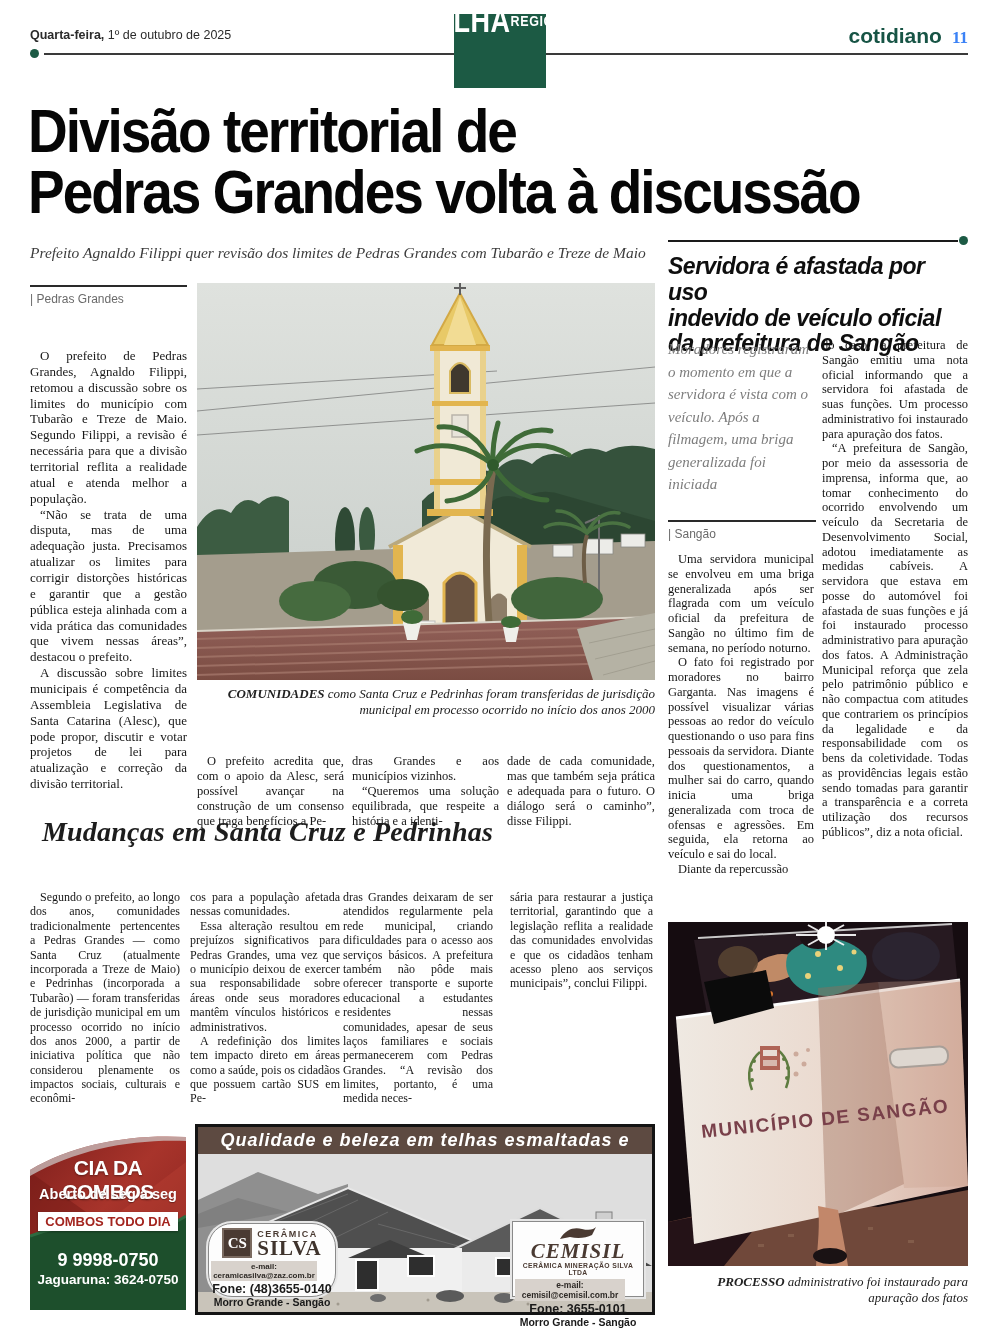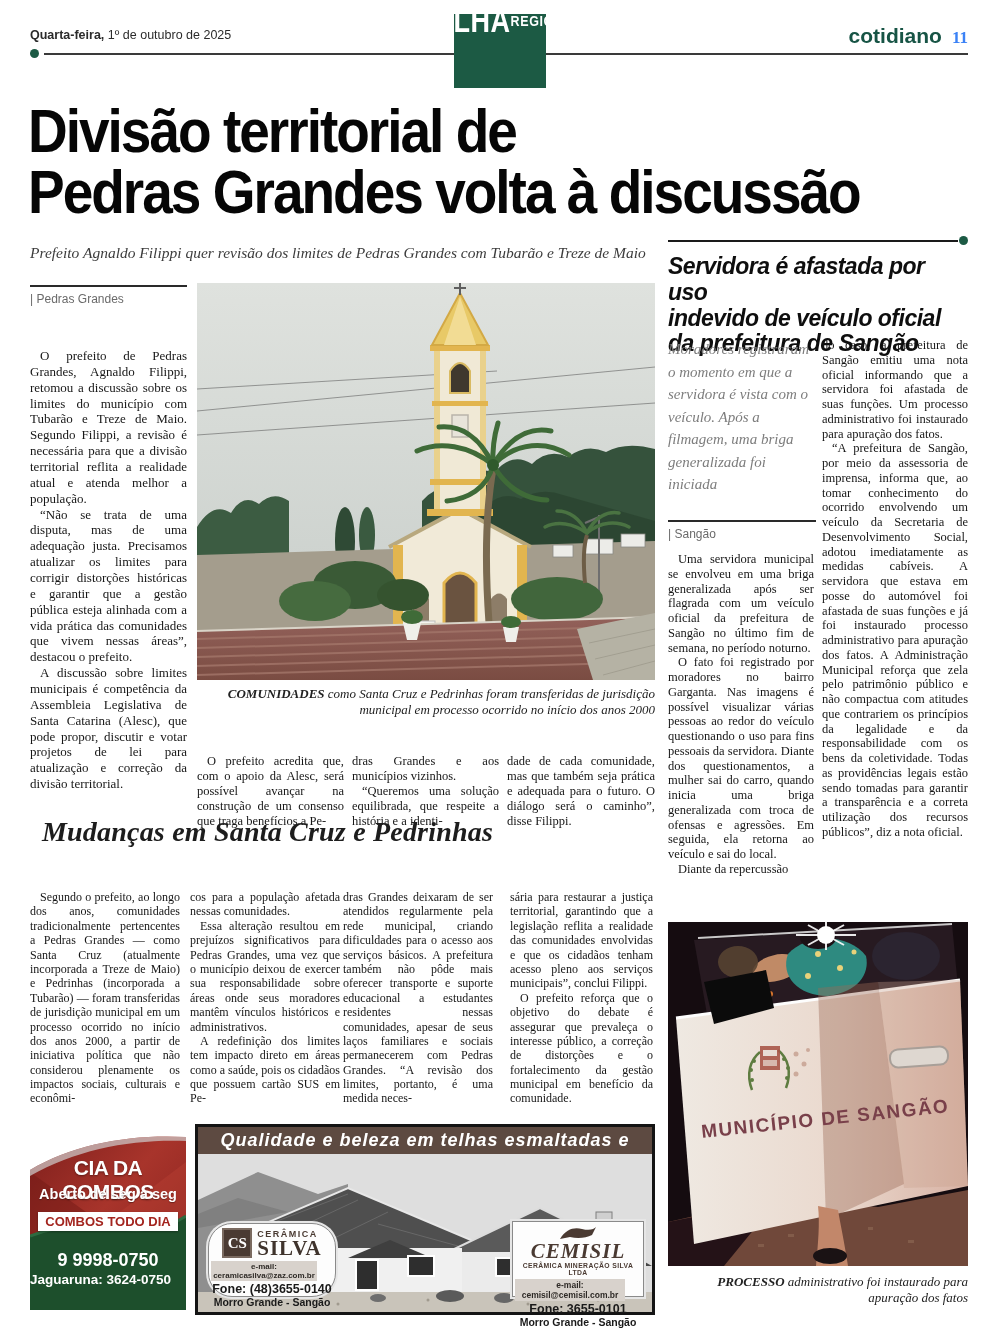--- a/index.html
+++ b/index.html
@@ -43,21 +43,21 @@
 
   .sb-head{font-family:"Liberation Sans",sans-serif;font-weight:bold;font-style:italic;
            font-size:23px;line-height:1.12;color:#0e0e0e;letter-spacing:-.5px;}
   .sb-deck{font-style:italic;font-size:15px;line-height:1.5;color:#7d7d7d;}
 
   
   .pizza-title{font-family:"Liberation Sans",sans-serif;font-weight:bold;font-size:21px;color:#fff;text-align:center;letter-spacing:-.5px;text-shadow:0 1px 2px rgba(0,0,0,.4);}
   .pizza-line{font-family:"Liberation Sans",sans-serif;font-weight:bold;font-size:14.5px;color:#fff;text-align:center;text-shadow:0 1px 1px rgba(0,0,0,.35);}
   .pizza-badge{font-family:"Liberation Sans",sans-serif;font-weight:bold;font-size:13px;color:#a3251f;background:#fff;display:inline-block;padding:2px 7px;box-shadow:0 1px 2px rgba(0,0,0,.35);}
   .pizza-ph1{font-family:"Liberation Sans",sans-serif;font-weight:bold;font-size:18px;color:#fff;text-align:center;}
-  .pizza-ph2{font-family:"Liberation Sans",sans-serif;font-weight:bold;font-size:13.5px;color:#fff;}
+  .pizza-ph2{font-family:"Liberation Sans",sans-serif;font-weight:bold;font-size:13.5px;color:#fff;text-align:center;}
 
   
   .cer-ad{border:3px solid #141414;background:#fff;}
   .cer-banner{background:#5d4a41;color:#fff;font-family:"Liberation Sans",sans-serif;font-weight:bold;font-style:italic;
               font-size:18px;letter-spacing:1px;text-align:center;line-height:27px;height:27px;}
   .logobox{background:#fdfdfd;border:1px solid #8a8a8a;box-shadow:0 0 0 2px #e6e6e6;font-family:"Liberation Sans",sans-serif;text-align:center;}
   .silva-top{display:flex;align-items:center;justify-content:center;gap:5px;padding-top:4px;}
   .cs-mark{width:26px;height:26px;background:#4a3a32;color:#fff;font-family:"Liberation Serif",serif;font-weight:bold;
            font-size:15px;line-height:26px;text-align:center;border:2px solid #7a6a60;}
   .silva-n1{font-size:9px;font-weight:bold;letter-spacing:1.5px;color:#4a3a32;text-align:left;}
@@ -229,21 +229,20 @@
   <div class="abs bodycol" style="left:190px;top:862px;width:150px;font-size:12px;line-height:1.2;">
     <p class="cont">cos para a população afetada nessas comunidades.</p>
     <p>Essa alteração resultou em prejuízos significativos para Pedras Grandes, uma vez que o município deixou de exercer sua responsabilidade sobre áreas onde seus moradores mantêm vínculos históricos e administrativos.</p>
     <p>A redefinição dos limites tem impacto direto em áreas como a saúde, pois os cidadãos que possuem cartão SUS em Pe-</p>
   </div>
   <div class="abs bodycol" style="left:343px;top:862px;width:150px;font-size:12px;line-height:1.2;">
     <p class="cont">dras Grandes deixaram de ser atendidos regularmente pela rede municipal, criando dificuldades para o acesso aos serviços básicos. A prefeitura também não pôde mais oferecer transporte e suporte educacional a estudantes residentes nessas comunidades, apesar de seus laços familiares e sociais permanecerem com Pedras Grandes. “A revisão dos limites, portanto, é uma medida neces-</p>
   </div>
   <div class="abs bodycol" style="left:510px;top:862px;width:143px;font-size:12px;line-height:1.2;">
     <p class="cont">sária para restaurar a justiça territorial, garantindo que a legislação reflita a realidade das comunidades envolvidas e que os cidadãos tenham acesso pleno aos serviços municipais”, conclui Filippi.</p>
-    <p>O prefeito reforça que o objetivo do debate é assegurar que prevaleça o interesse público, a correção de distorções e o fortalecimento da gestão municipal em benefício da comunidade.</p>
   </div>
 
   <div class="abs hrule" style="left:668px;top:240px;width:290px;background:#1a1a1a;"></div>
   <div class="abs gdot" style="left:959px;top:236px;"></div>
   <div class="abs sb-head prewrap" style="left:668px;top:254px;width:300px;">Servidora é afastada por uso
 indevido de veículo oficial
 da prefeitura de Sangão</div>
   <div class="abs sb-deck" style="left:668px;top:338px;width:150px;">Moradores registraram o momento em que a servidora é vista com o veículo. Após a filmagem, uma briga generalizada foi iniciada</div>
   <div class="abs kickrule" style="left:668px;top:520px;width:148px;"></div>
   <div class="abs kicker" style="left:668px;top:527px;">|  Sangão</div>

